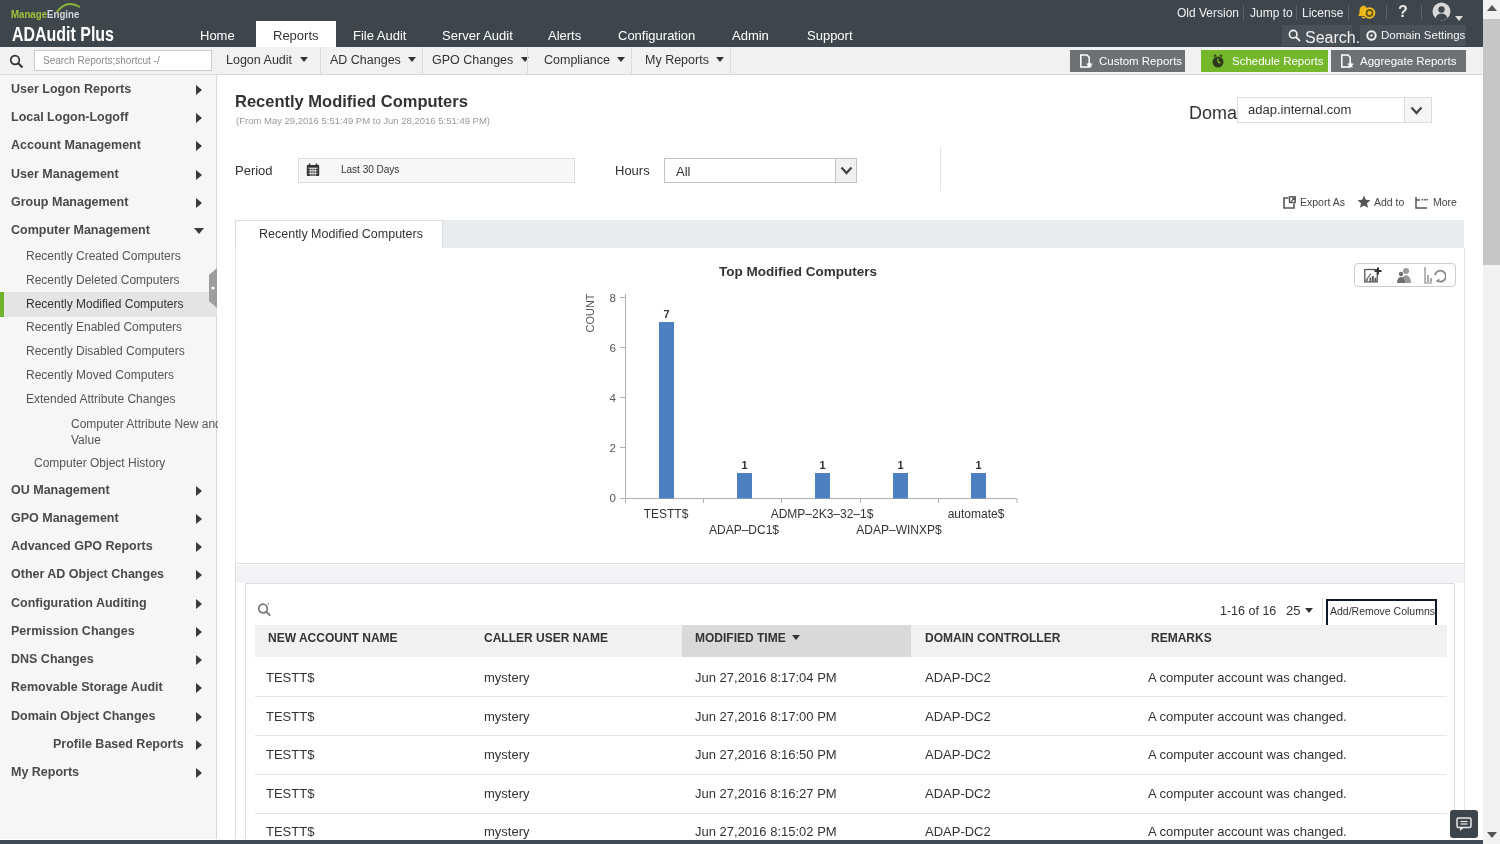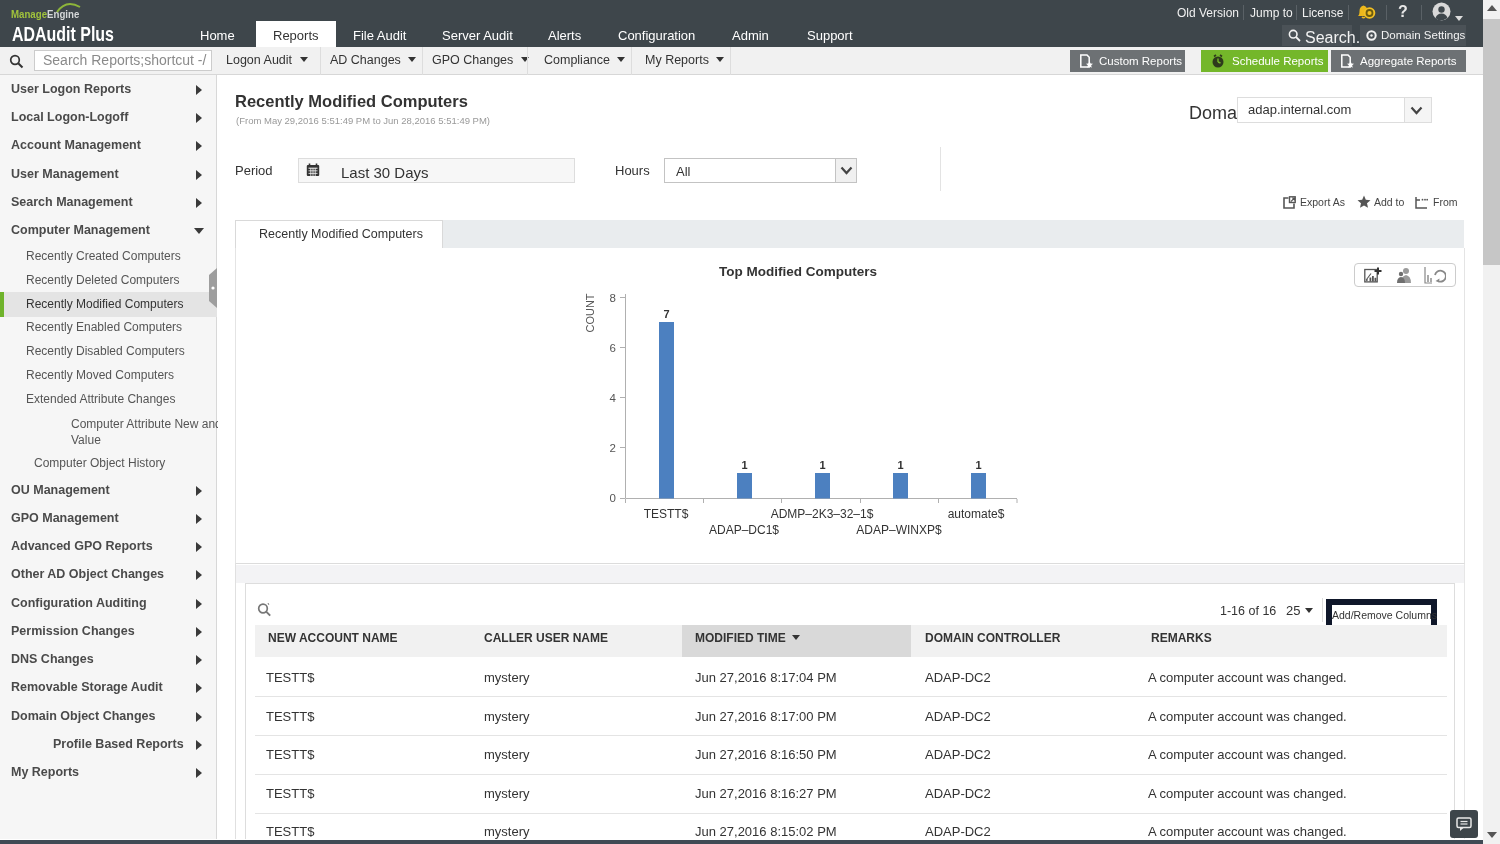--- a/index.html
+++ b/index.html
@@ -75,21 +75,21 @@
       <circle cx="6.5" cy="6.5" r="1.2" fill="#f2f2f2"></circle>
     </svg>
     <span class="abs" style="left:21px;top:4px;font-size:11.5px;">Domain Settings</span>
   </div>
 
 <div class="abs" style="left:0;top:47px;width:1500px;height:28px;background:#f1f1f1;border-bottom:1px solid #d7d7d7;"></div>
 <svg class="abs" style="left:9px;top:54px;" width="15" height="15" viewBox="0 0 15 15">
     <circle cx="6" cy="6" r="4.3" fill="none" stroke="#333" stroke-width="1.7"></circle>
     <line x1="9.2" y1="9.2" x2="13.5" y2="13.5" stroke="#333" stroke-width="2"></line>
   </svg>
-<div class="abs" style="left:34px;top:50px;width:178px;height:21px;background:#fff;border:1px solid #ccc;font-size:14px;color:#8a8a8a;line-height:19px;padding-left:8px;">Search Reports;shortcut -/</div>
+<div class="abs" style="left:34px;top:50px;width:178px;height:21px;background:#fff;border:1px solid #ccc;font-size:10px;color:#8a8a8a;line-height:19px;padding-left:8px;">Search Reports;shortcut -/</div>
 <div class="abs" style="left:0;top:47px;width:1060px;height:28px;font-size:12.5px;color:#333;">
   <span class="abs" style="left:226px;top:6px;">Logon Audit <span class="caret-d" style="margin-left:4px;margin-top:-2px;"></span></span>
   <span class="abs" style="left:330px;top:6px;">AD Changes <span class="caret-d" style="margin-left:4px;margin-top:-2px;"></span></span>
   <span class="abs" style="left:432px;top:6px;">GPO Changes <span class="caret-d" style="margin-left:4px;margin-top:-2px;"></span></span>
   <span class="abs" style="left:544px;top:6px;">Compliance <span class="caret-d" style="margin-left:4px;margin-top:-2px;"></span></span>
   <span class="abs" style="left:645px;top:6px;">My Reports <span class="caret-d" style="margin-left:4px;margin-top:-2px;"></span></span>
 </div>
 <div class="abs" style="left:320px;top:47px;width:1px;height:28px;background:#ddd;"></div>
 <div class="abs" style="left:422px;top:47px;width:1px;height:28px;background:#ddd;"></div>
 <div class="abs" style="left:527px;top:47px;width:1px;height:28px;background:#ddd;"></div>
@@ -112,21 +112,21 @@
       <path d="M10.5 7.2 L11.6 9.4 L14 9.7 L12.2 11.3 L12.7 13.7 L10.5 12.5 L8.3 13.7 L8.8 11.3 L7 9.7 L9.4 9.4 Z" fill="#fff"></path>
     </svg></div>
 
 <div class="abs" id="sidebar" style="left:0;top:75px;width:217px;height:764px;background:#f6f6f6;border-right:1px solid #d8d8d8;"></div>
 
 <div class="abs" style="left:0;top:0;width:217px;height:844px;color:#4a4a4a;">
   <div class="abs main" style="top:82px;">User Logon Reports</div>
   <div class="abs main" style="top:110px;">Local Logon-Logoff</div>
   <div class="abs main" style="top:138px;">Account Management</div>
   <div class="abs main" style="top:167px;">User Management</div>
-  <div class="abs main" style="top:195px;">Search Management</div>
+  <div class="abs main" style="top:195px;">Group Management</div>
   <div class="abs main" style="top:223px;">Computer Management</div>
   <div class="abs sub" style="top:249px;">Recently Created Computers</div>
   <div class="abs sub" style="top:273px;">Recently Deleted Computers</div>
   <div class="abs" style="top:292px;left:0;width:217px;height:25px;background:#e4e4e4;border-left:4px solid #6fb32b;"></div>
   <div class="abs sub" style="top:297px;color:#333;">Recently Modified Computers</div>
   <div class="abs sub" style="top:320px;">Recently Enabled Computers</div>
   <div class="abs sub" style="top:344px;">Recently Disabled Computers</div>
   <div class="abs sub" style="top:368px;">Recently Moved Computers</div>
   <div class="abs sub" style="top:392px;">Extended Attribute Changes</div>
   <div class="abs sub" style="top:416px;line-height:16px;margin-left:45px;">Computer Attribute New and Old<br>Value</div>
@@ -186,21 +186,21 @@
     <line x1="10.5" y1="0.5" x2="10.5" y2="3" stroke="#333" stroke-width="1.6"></line>
     <line x1="2.5" y1="5.2" x2="11.5" y2="5.2" stroke="#f7f7f7" stroke-width="1"></line>
     <g stroke="#f7f7f7" stroke-width="0.8">
       <line x1="4.8" y1="5.2" x2="4.8" y2="13"></line>
       <line x1="7" y1="5.2" x2="7" y2="13"></line>
       <line x1="9.2" y1="5.2" x2="9.2" y2="13"></line>
       <line x1="2.5" y1="7.8" x2="11.5" y2="7.8"></line>
       <line x1="2.5" y1="10.4" x2="11.5" y2="10.4"></line>
     </g>
   </svg>
-<div class="abs" style="left:341px;top:164px;font-size:15px;color:#333;">Last 30 Days</div>
+<div class="abs" style="left:341px;top:164px;font-size:10px;color:#333;">Last 30 Days</div>
 <div class="abs" style="left:615px;top:163px;font-size:13px;color:#333;">Hours</div>
 <div class="abs" style="left:664px;top:158px;width:193px;height:25px;background:#fff;border:1px solid #c3c3c3;"></div>
 <div class="abs" style="left:835px;top:159px;width:21px;height:23px;background:#f0f0f0;border-left:1px solid #c3c3c3;"></div>
 <div class="abs" style="left:676px;top:164px;font-size:13px;color:#333;">All</div>
 <svg class="abs" style="left:840px;top:166px;" width="13" height="9" viewBox="0 0 13 9">
     <path d="M1.5 1.5 L6.5 7 L11.5 1.5" fill="none" stroke="#444" stroke-width="2.2"></path>
   </svg>
 <div class="abs" style="left:940px;top:147px;width:1px;height:44px;background:#e3e3e3;"></div>
 
 <div class="abs" style="left:1240px;top:195px;width:230px;height:16px;font-size:10.5px;color:#444;">
@@ -213,21 +213,21 @@
   <svg class="abs" style="left:117px;top:0px;" width="14" height="14" viewBox="0 0 14 14">
       <path d="M7 0.5 L8.8 4.8 L13.5 5.2 L10 8.2 L11 12.8 L7 10.4 L3 12.8 L4 8.2 L0.5 5.2 L5.2 4.8 Z" fill="#555"></path>
     </svg>
   <span class="abs" style="left:134px;top:1px;">Add to</span>
   <svg class="abs" style="left:175px;top:1px;" width="13" height="13" viewBox="0 0 13 13">
       <path d="M1 1 L1 12 L12 12 M1 4 L5 4" fill="none" stroke="#555" stroke-width="1.5"></path>
       <circle cx="7.5" cy="3.7" r="0.9" fill="#555"></circle>
       <circle cx="10" cy="3.7" r="0.9" fill="#555"></circle>
       <circle cx="12.2" cy="3.7" r="0.9" fill="#555"></circle>
     </svg>
-  <span class="abs" style="left:193px;top:1px;">From</span>
+  <span class="abs" style="left:193px;top:1px;">More</span>
 </div>
 
 <div class="abs" style="left:235px;top:220px;width:1229px;height:28px;background:#e9ecee;"></div>
 <div class="abs" style="left:235px;top:220px;width:208px;height:28px;background:#fff;border:1px solid #d9d9d9;border-bottom:none;"></div>
 <div class="abs" style="left:259px;top:227px;font-size:12.5px;color:#333;">Recently Modified Computers</div>
 
 <div class="abs" style="left:235px;top:248px;width:1230px;height:316px;background:#fff;border-left:1px solid #e4e4e4;border-right:1px solid #e4e4e4;border-bottom:1px solid #dcdcdc;"></div>
 <div class="abs" style="left:598px;top:264px;width:400px;text-align:center;font-size:13.5px;font-weight:bold;color:#333;">Top Modified Computers</div>
 
 <div class="abs" style="left:1354px;top:263px;width:102px;height:24px;background:#fff;border:1px solid #ccc;border-radius:4px;"></div>
@@ -308,21 +308,21 @@
 
 <div class="abs" style="left:245px;top:583px;width:1210px;height:256px;background:#fff;border:1px solid #ddd;border-bottom:none;"></div>
 <svg class="abs" style="left:257px;top:602px;" width="15" height="15" viewBox="0 0 15 15">
     <circle cx="6" cy="6.5" r="4.3" fill="none" stroke="#777" stroke-width="1.7"></circle>
     <line x1="9.2" y1="9.7" x2="13.2" y2="13.7" stroke="#777" stroke-width="1.9"></line>
     <line x1="11" y1="1" x2="11.8" y2="2.8" stroke="#777" stroke-width="1"></line>
   </svg>
 <div class="abs" style="left:1220px;top:604px;font-size:12.5px;color:#333;">1-16 of 16</div>
 <div class="abs" style="left:1286px;top:603px;font-size:13px;color:#333;">25 <span class="caret-d" style="margin-left:1px;margin-top:-2px;"></span></div>
 <div class="abs" style="left:1322px;top:598px;width:1px;height:24px;background:#ddd;"></div>
-<div class="abs" style="left:1326px;top:599px;width:111px;height:38px;background:#fff;border:6px solid #0f172a;font-size:10.5px;color:#333;text-align:right;line-height:20px;">Add/Remove Columns</div>
+<div class="abs" style="left:1326px;top:599px;width:111px;height:38px;background:#fff;border:2px solid #0f172a;font-size:10.5px;color:#333;text-align:right;line-height:20px;">Add/Remove Columns</div>
 
 <div class="abs" style="left:255px;top:625px;width:1192px;height:32px;background:#f1f1f1;"></div>
 <div class="abs" style="left:682px;top:625px;width:229px;height:32px;background:#d9d9d9;"></div>
 <div class="abs" style="left:0;top:631px;width:1500px;font-size:12px;font-weight:bold;color:#333;">
   <span class="abs" style="left:268px;">NEW ACCOUNT NAME</span>
   <span class="abs" style="left:484px;">CALLER USER NAME</span>
   <span class="abs" style="left:695px;">MODIFIED TIME&nbsp;&nbsp;<span class="caret-d" style="margin-top:-2px;"></span></span>
   <span class="abs" style="left:925px;">DOMAIN CONTROLLER</span>
   <span class="abs" style="left:1151px;">REMARKS</span>
 </div>

